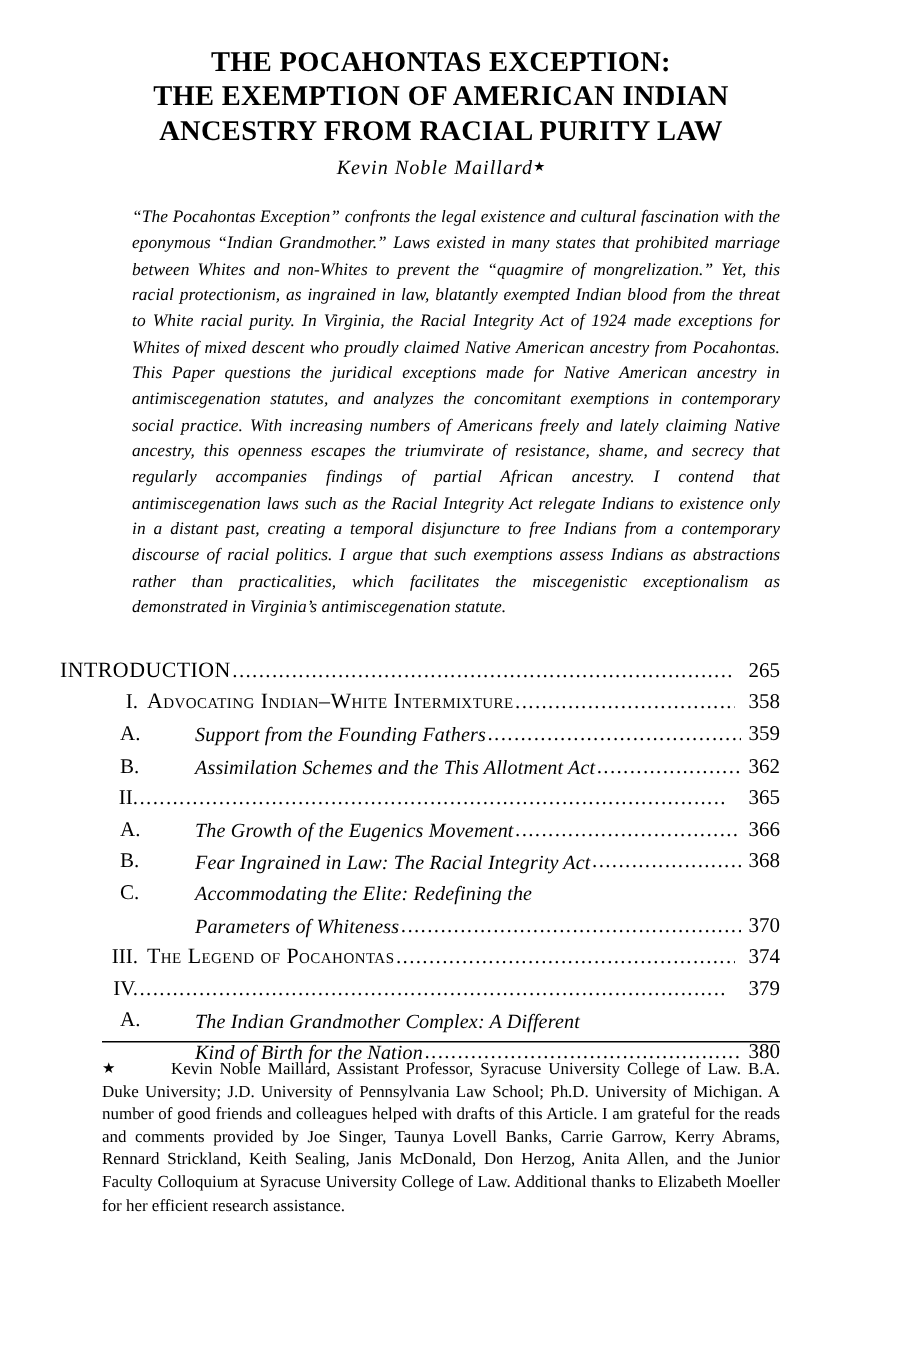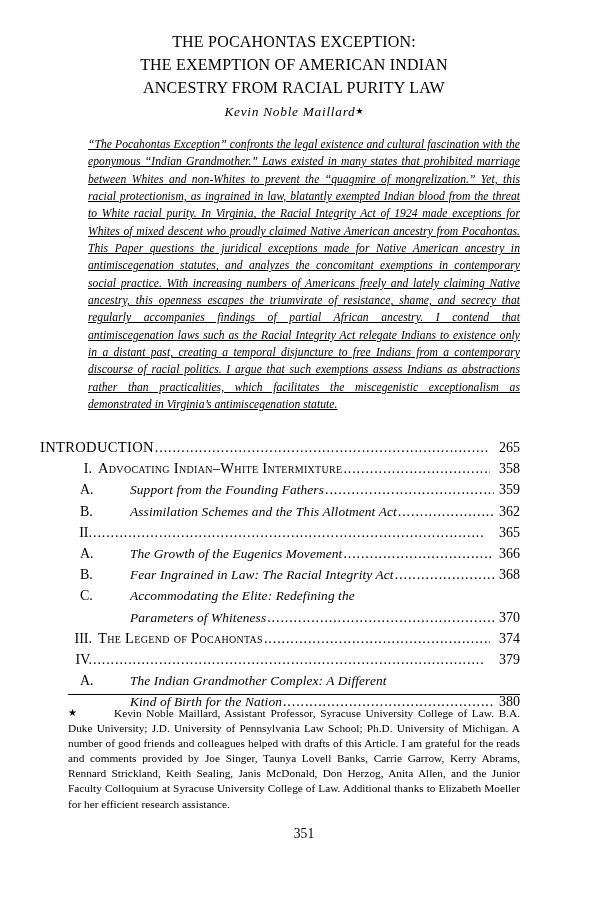--- a/index.html
+++ b/index.html
@@ -25,24 +25,24 @@
 
   
   .title-block {
     position: absolute;
     left: 68px;
     top: 30px;
     width: 452px;
     text-align: center;
   }
   .title-line {
-    font-size: 16px;
+    font-size: 19px;
     line-height: 23px;
     letter-spacing: 0.2px;
-    font-weight: normal;
+    font-weight: bold;
     white-space: nowrap;
   }
 
   .author-line {
     position: absolute;
     left: 68px;
     top: 104px;
     width: 452px;
     text-align: center;
     font-style: italic;
@@ -61,21 +61,20 @@
     position: absolute;
     left: 88px;
     top: 136px;
     width: 432px;
     font-style: italic;
     font-size: 11.6px;
     line-height: 17.35px;
     text-align: justify;
     text-align-last: left;
     letter-spacing: 0.05px;
-    text-decoration: underline;
   }
 
   
   .toc {
     position: absolute;
     left: 34px;
     top: 437px;
     width: 486px;
     font-size: 14px;
   }
@@ -267,15 +266,14 @@
         <span class="toc-page">380</span>
       </div>
     </div>
 
   <div class="fn-rule"></div>
 
   <div class="footnote">
     <span class="fn-marker">★</span><span>Kevin Noble Maillard, Assistant Professor, Syracuse University College of Law. B.A. Duke University; J.D. University of Pennsylvania Law School; Ph.D. University of Michigan. A number of good friends and colleagues helped with drafts of this Article. I am grateful for the reads and comments provided by Joe Singer, Taunya Lovell Banks, Carrie Garrow, Kerry Abrams, Rennard Strickland, Keith Sealing, Janis McDonald, Don Herzog, Anita Allen, and the Junior Faculty Colloquium at Syracuse University College of Law. Additional thanks to Elizabeth Moeller for her efficient research assistance.</span>
   </div>
 
-  <div class="page-number">351</div>
 
 </div>
 
 </body></html>

